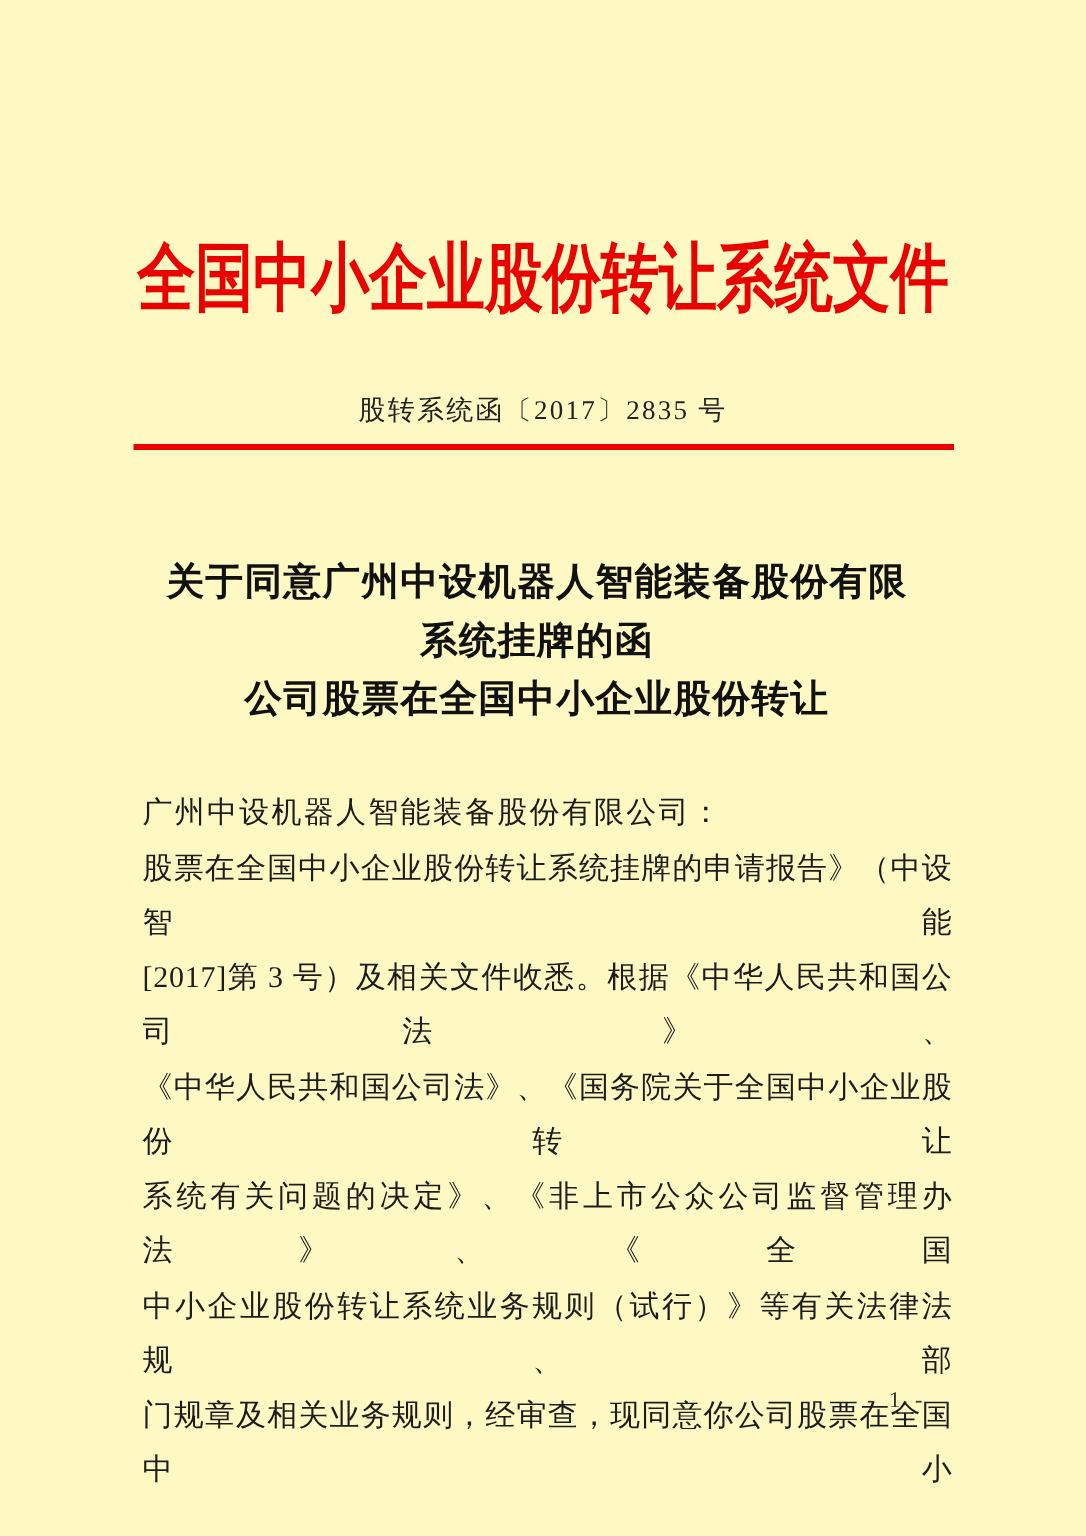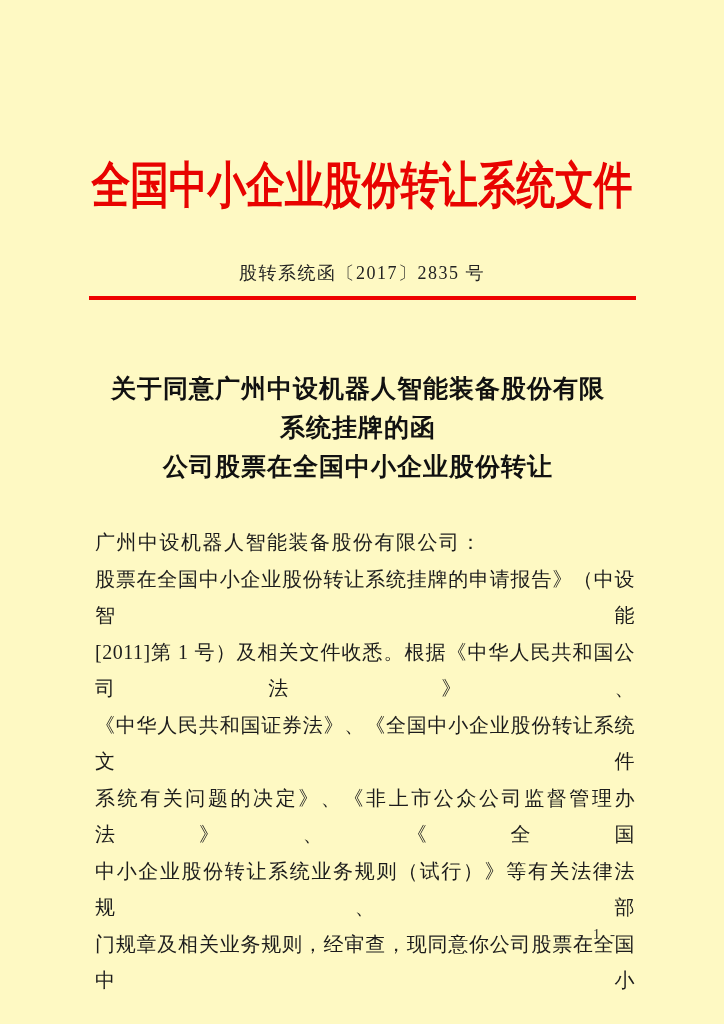--- a/index.html
+++ b/index.html
@@ -112,22 +112,22 @@
 
   <div class="letter-heading">
     <div>关于同意广州中设机器人智能装备股份有限</div>
     <div>系统挂牌的函</div>
     <div>公司股票在全国中小企业股份转让</div>
   </div>
 
   <div class="body-block">
     <div class="body-line">广州中设机器人智能装备股份有限公司：</div>
     <div class="body-line fill">股票在全国中小企业股份转让系统挂牌的申请报告》（中设智能</div>
-    <div class="body-line fill">[2011]第 1 号）及相关文件收悉。根据《中华人民共和国公司法》、</div>
-    <div class="body-line fill">《中华人民共和国证券法》、《全国中小企业股份转让系统文件</div>
+    <div class="body-line fill">[2017]第 3 号）及相关文件收悉。根据《中华人民共和国公司法》、</div>
+    <div class="body-line fill">《中华人民共和国公司法》、《国务院关于全国中小企业股份转让</div>
     <div class="body-line fill">系统有关问题的决定》、《非上市公众公司监督管理办法》、《全国</div>
     <div class="body-line fill">中小企业股份转让系统业务规则（试行）》等有关法律法规、部</div>
     <div class="body-line fill">门规章及相关业务规则，经审查，现同意你公司股票在全国中小</div>
 
   </div>
 
   <div class="page-number">- 1 -</div>
 
 </div>
 

